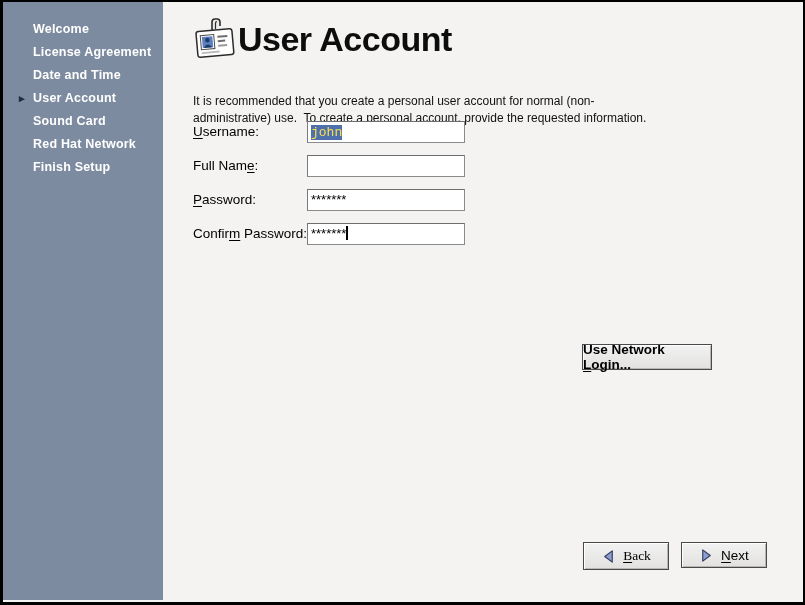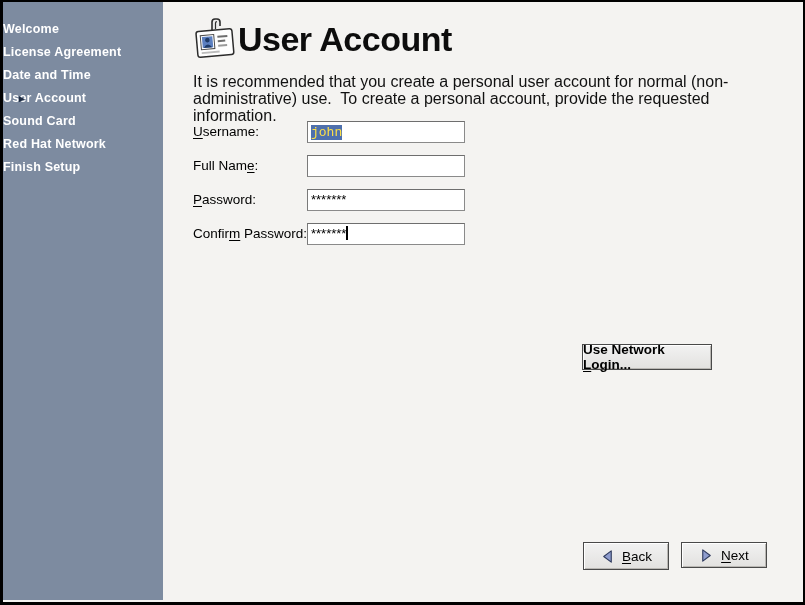--- a/index.html
+++ b/index.html
@@ -2,46 +2,46 @@
 <html><head>
 <meta charset="utf-8">
 <style>
   html,body{margin:0;padding:0;}
   body{font-family:"Liberation Sans",sans-serif;background:#888;}
   #screen{position:relative;width:805px;height:605px;background:#000;overflow:hidden;}
   #window{position:absolute;left:3px;top:2px;right:2px;bottom:3px;background:#f4f3f1;}
   
   #sidebar{position:absolute;left:0;top:0;width:160px;height:calc(100% - 2px);background:#7d8ba0;}
   #sidebar .steps{padding-top:16px;}
-  .step{position:relative;height:23px;line-height:23px;color:#ffffff;
+  .step{position:relative;height:23px;line-height:23px;padding-left:30px;color:#ffffff;
         font-size:12.5px;font-weight:bold;letter-spacing:0.2px;}
   .step .arrow{position:absolute;left:16px;top:0;color:#1f2d44;font-size:11px;font-weight:bold;}
   
   #main{position:absolute;left:160px;top:0;right:0;bottom:0;}
   .hdr-icon{position:absolute;left:29px;top:14px;width:46px;height:46px;}
   .page-title{position:absolute;left:75px;top:18px;font-size:34px;font-weight:bold;color:#0d0d0d;
               letter-spacing:-0.5px;}
-  .para{position:absolute;color:#111;font-size:16px;line-height:17px;white-space:pre-wrap;}
+  .para{position:absolute;color:#111;font-size:12px;line-height:17px;white-space:pre-wrap;margin-top:20px;}
   #intro{left:30px;top:71px;width:580px;}
   #netinfo{left:30px;top:300px;width:580px;}
   
   .frm-label{position:absolute;left:30px;height:22px;line-height:22px;font-size:13.5px;color:#000;}
   .tinput{position:absolute;left:144px;width:158px;height:22px;box-sizing:border-box;background:#fff;
           border:1px solid #8a8a8a;border-top-color:#6e6e6e;border-left-color:#7a7a7a;
           font-size:13px;line-height:20px;padding:0 3px;color:#000;overflow:hidden;white-space:nowrap;}
   .sel{background:#4e70ad;color:#fde047;font-family:Liberation Mono, monospace;}
   .stars{font-size:13px;letter-spacing:0;}
   .caret{display:inline-block;width:2px;height:14px;background:#000;vertical-align:-2px;}
   
   .btn{position:absolute;box-sizing:border-box;background:linear-gradient(#f2f2f2,#e2e1df);
        border:1px solid #494949;box-shadow:inset 1px 1px 0 #ffffff, inset -1px -1px 0 #b9b7b3;
        display:flex;align-items:center;justify-content:center;font-size:13.5px;color:#000;
        cursor:default;gap:7px;}
   #btn-network{left:419px;top:342px;width:130px;height:26px;font-weight:bold;}
-  #btn-back{left:420px;top:540px;width:86px;height:28px;}
+  #btn-back{left:420px;top:540px;width:86px;height:28px;font-family:Liberation Serif, serif;}
   #btn-next{left:518px;top:540px;width:86px;height:26px;}
   .tri{width:15px;height:15px;flex:0 0 auto;}
   u{text-decoration:underline;text-underline-offset:2px;}
 </style>
 </head>
 <body>
 
 <div id="screen">
   <div id="window">
 

